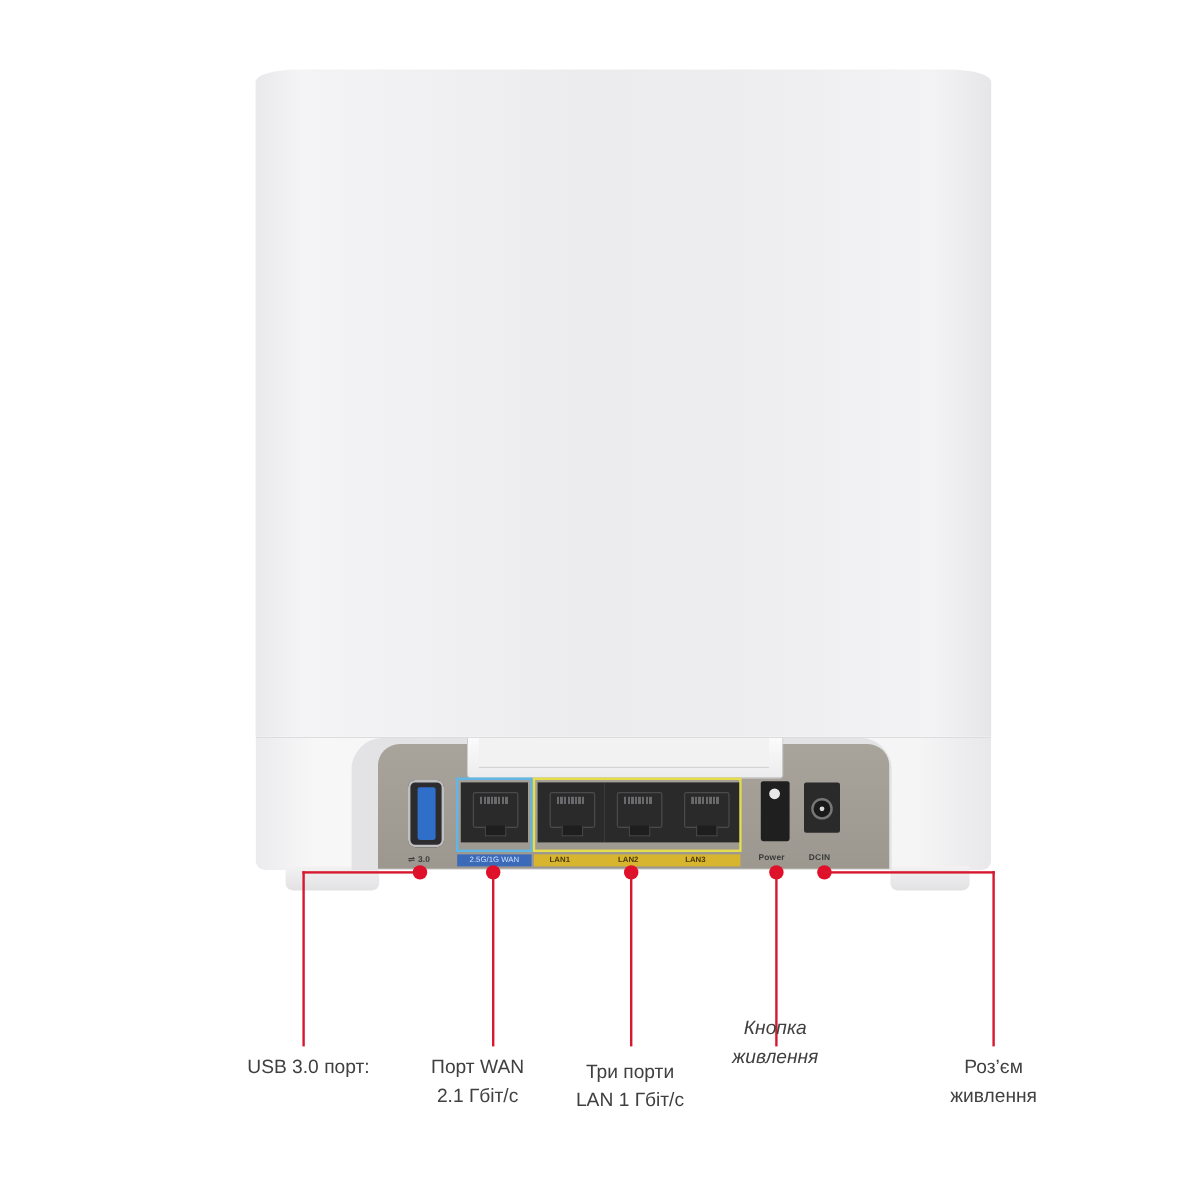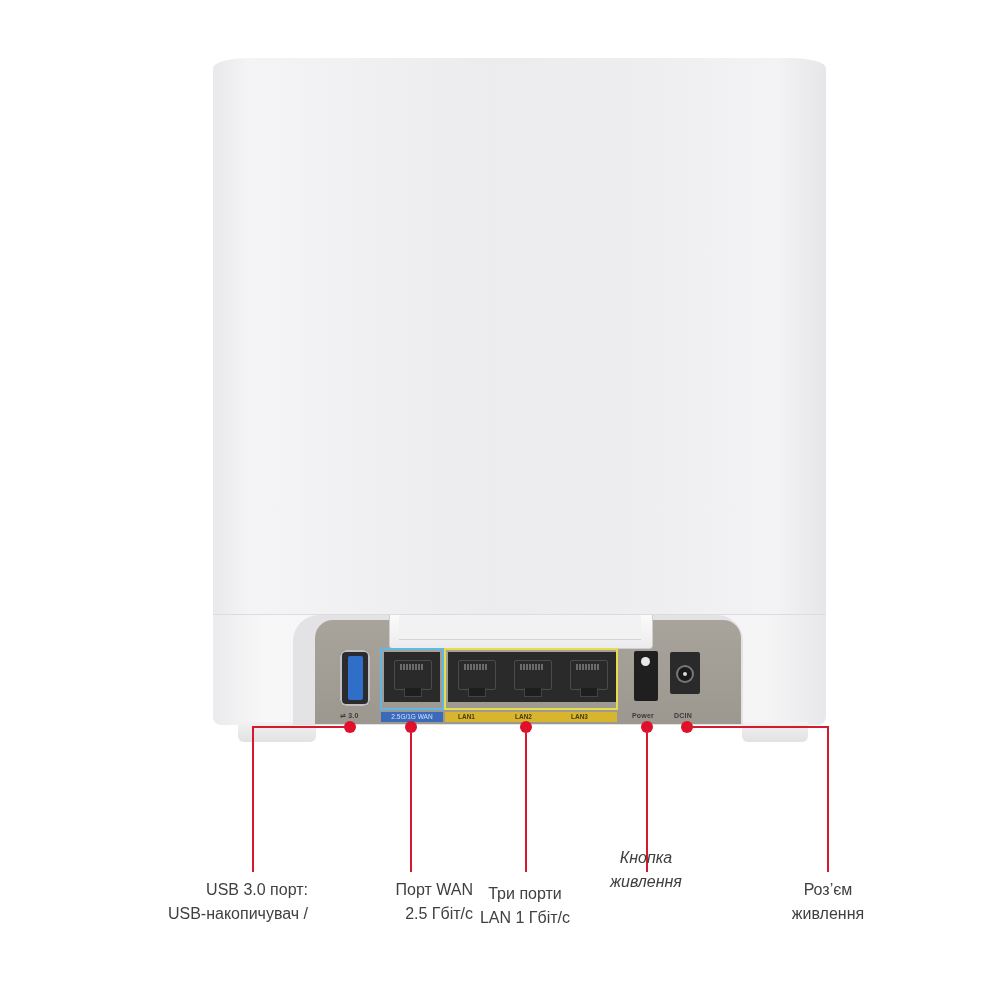--- a/index.html
+++ b/index.html
@@ -133,25 +133,24 @@
 
 <div class="abs dot" style="left:641px;top:721px;"></div>
 <div class="abs line" style="left:646px;top:727px;width:2px;height:145px;"></div>
 
 <div class="abs dot" style="left:681px;top:721px;"></div>
 <div class="abs line" style="left:687px;top:726px;width:142px;height:2px;"></div>
 <div class="abs line" style="left:827px;top:726px;width:2px;height:146px;"></div>
 
 <div class="abs cap cap-right" style="right:692px;top:878px;">
   <div>USB 3.0 порт:</div>
-  <div>USB-накопичувач /</div>
 </div>
-<div class="abs cap cap-center" style="left:373px;width:100px;top:878px;text-align:right;">
+<div class="abs cap cap-center" style="left:348px;width:100px;top:878px;">
   <div>Порт WAN</div>
-  <div>2.5 Гбіт/с</div>
+  <div>2.1 Гбіт/с</div>
 </div>
 <div class="abs cap cap-center" style="left:470px;width:110px;top:882px;">
   <div>Три порти</div>
   <div>LAN 1 Гбіт/с</div>
 </div>
 <div class="abs cap cap-center" style="left:596px;width:100px;top:846px;font-style:italic;">
   <div>Кнопка</div>
   <div>живлення</div>
 </div>
 <div class="abs cap cap-center" style="left:778px;width:100px;top:878px;">

